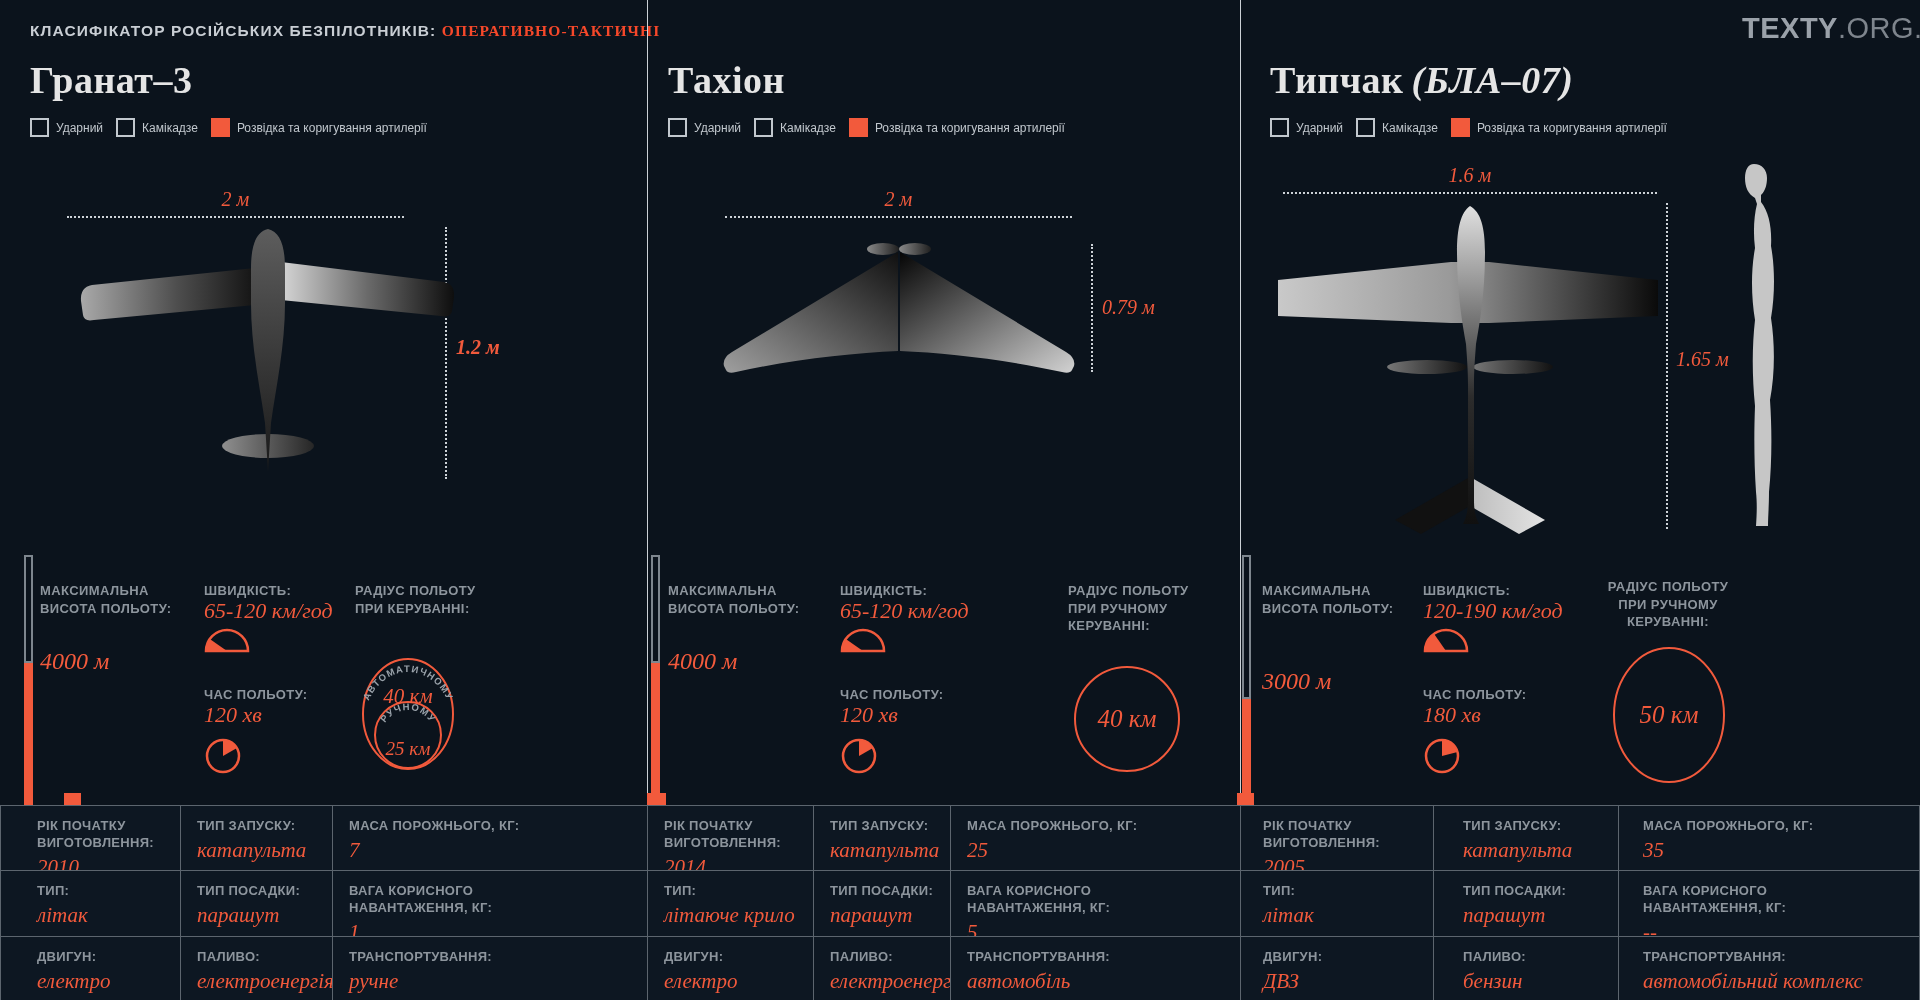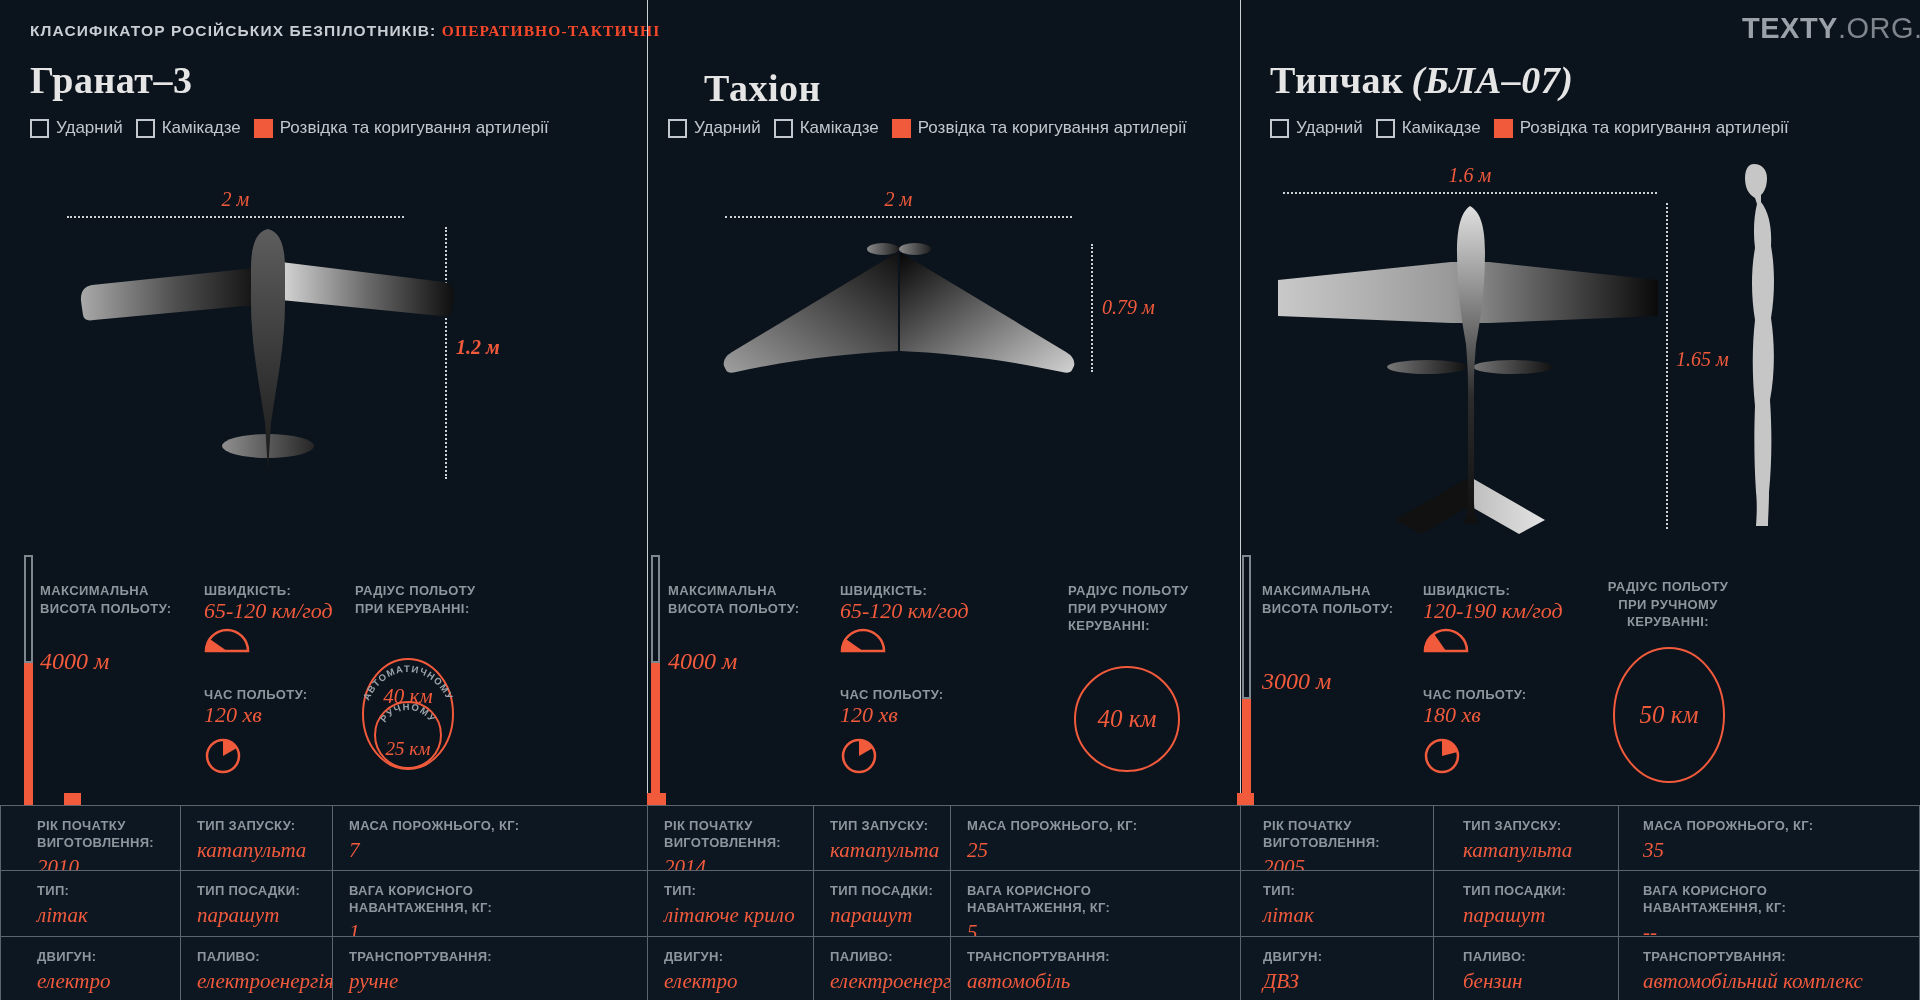--- a/index.html
+++ b/index.html
@@ -13,21 +13,21 @@
   .logo b{color:#9aa1a9;font-weight:800;}
   
   .ptitle{font-family:"Liberation Serif","DejaVu Serif",serif;font-weight:700;font-size:38px;
           color:#e5e5e5;letter-spacing:.5px;white-space:nowrap;text-align:right;}
   .ptitle .sfx{font-style:italic;margin-left:8px;}
   
   .legend{display:flex;align-items:center;gap:13px;}
   .legend .item{display:flex;align-items:center;gap:7px;}
   .cb{width:15px;height:15px;border:2px solid #c2c8ce;background:transparent;}
   .cb.filled{width:19px;height:19px;border:none;background:#f25a3c;}
-  .leg-label{font-size:17px;color:#c1c7cd;}
+  .leg-label{font-size:12px;color:#c1c7cd;}
   
   .dash-h{height:0;border-top:2px dotted #cdd2d7;}
   .dash-v{width:0;border-left:2px dotted #cdd2d7;}
   .dim{font-family:"Liberation Serif","DejaVu Serif",serif;font-style:italic;font-size:20px;
        color:#f25a3c;white-space:nowrap;}
   .dim.ctr{text-align:center;}
   
   .divider{width:1px;background:#ccd1d6;top:0;height:803px;}
   
   .stat-label{font-size:13px;font-weight:700;line-height:1.35;letter-spacing:.4px;color:#8d959d;}
@@ -141,21 +141,21 @@
       <path id="arcMan" d="M 34,90 A 28,30 0 0 1 90,90" fill="none"></path>
     </defs>
     <ellipse cx="62" cy="64" rx="45" ry="55" fill="none" stroke="#f25a3c" stroke-width="2"></ellipse>
     <circle cx="62" cy="85" r="33" fill="none" stroke="#f25a3c" stroke-width="2"></circle>
     <text class="arc-txt" font-size="9.5"><textPath href="#arcAuto" startOffset="50%" text-anchor="middle">АВТОМАТИЧНОМУ</textPath></text>
     <text class="circ-val" x="62" y="53" font-size="21" text-anchor="middle">40 км</text>
     <text class="arc-txt" font-size="9.5"><textPath href="#arcMan" startOffset="50%" text-anchor="middle">РУЧНОМУ</textPath></text>
     <text class="circ-val" x="62" y="105" font-size="19" text-anchor="middle">25 км</text>
   </svg>
 
-  <div class="abs ptitle" style="left:704px;top:58px;margin-top:8px;">
+  <div class="abs ptitle" style="left:668px;top:58px;">
     <span>Тахіон</span><span class="sfx"></span>
   </div>
   <div class="abs legend" style="left:668px;top:118px;">
     <div class="item">
       <span class="cb"></span>
       <span class="leg-label">Ударний</span>
     </div>
     <div class="item">
       <span class="cb"></span>
       <span class="leg-label">Камікадзе</span>

